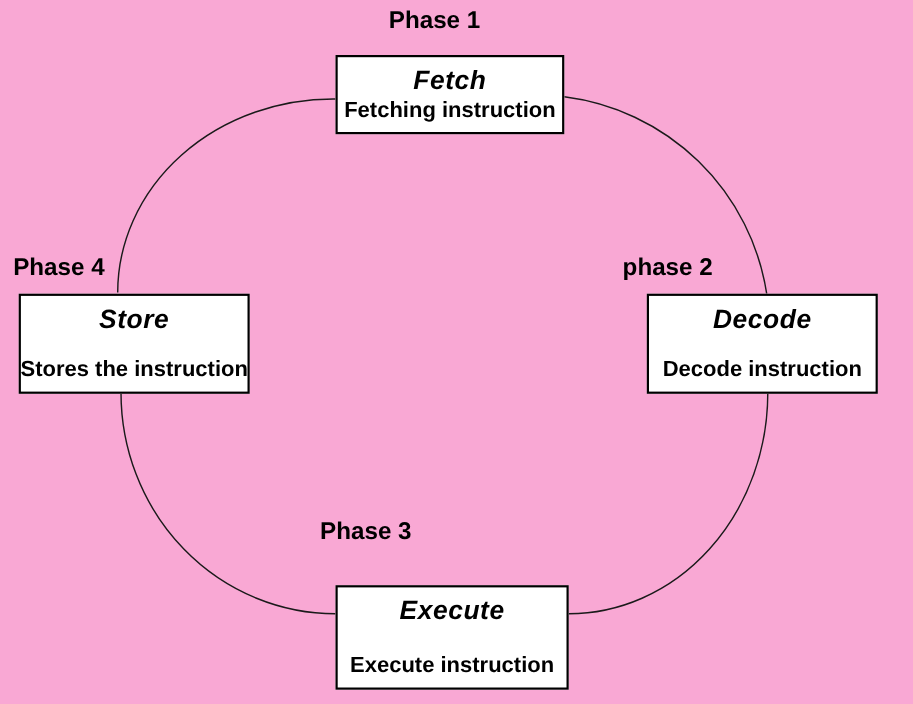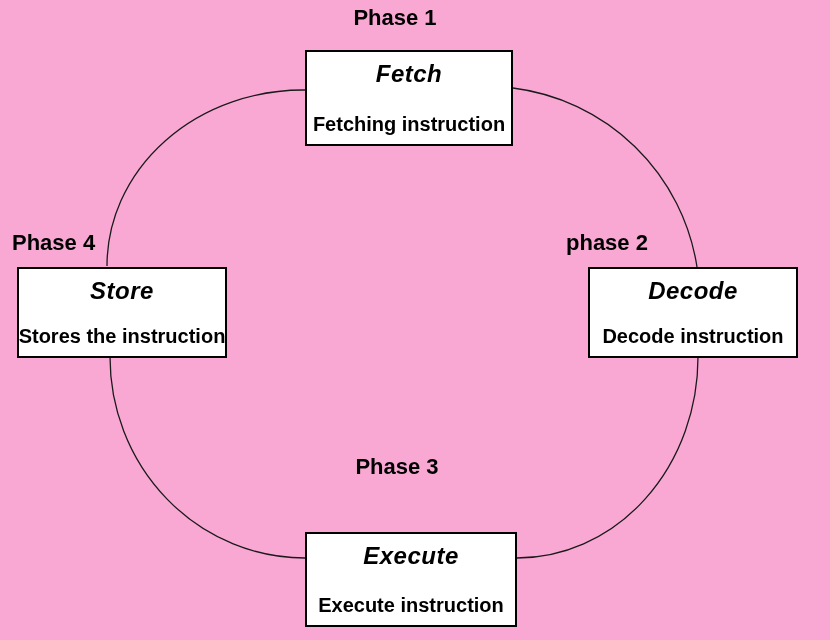--- a/index.html
+++ b/index.html
@@ -53,28 +53,28 @@
     line-height: 18px;
     white-space: nowrap;
   }
   .phase-label {
     position: absolute;
     font-weight: bold;
     font-size: 22px;
     line-height: 26px;
     white-space: nowrap;
   }
-  .box-fetch   { left: 305px; top: 50px;  width: 208px; height: 96px; }
+  .box-fetch   { left: 305px; top: 50px;  width: 208px; height: 72px; }
   .box-decode  { left: 588px; top: 267px; width: 210px; height: 91px; text-align: center; }
   .box-store   { left: 17px;  top: 267px; width: 210px; height: 91px; }
   .box-execute { left: 305px; top: 522px; width: 212px; height: 95px; margin-top: 10px; }
 
   .label-phase1 { left: 291px; top: 5px;   width: 208px; text-align: center; }
   .label-phase2 { left: 566px; top: 230px; }
-  .label-phase3 { left: 291px; top: 454px; width: 212px; text-align: center; }
+  .label-phase3 { left: 291px; top: 470px; width: 212px; }
   .label-phase4 { left: 12px;  top: 230px; width: 208px; text-align: left; }
 </style>
 </head>
 <body>
 
 <div class="canvas">
 
   <svg class="arcs" viewBox="0 0 830 640" xmlns="http://www.w3.org/2000/svg">
     <path d="M 305 90 A 196 176 0 0 0 107 266"></path>
     <path d="M 513 88 A 213 213 0 0 1 697 267"></path>

